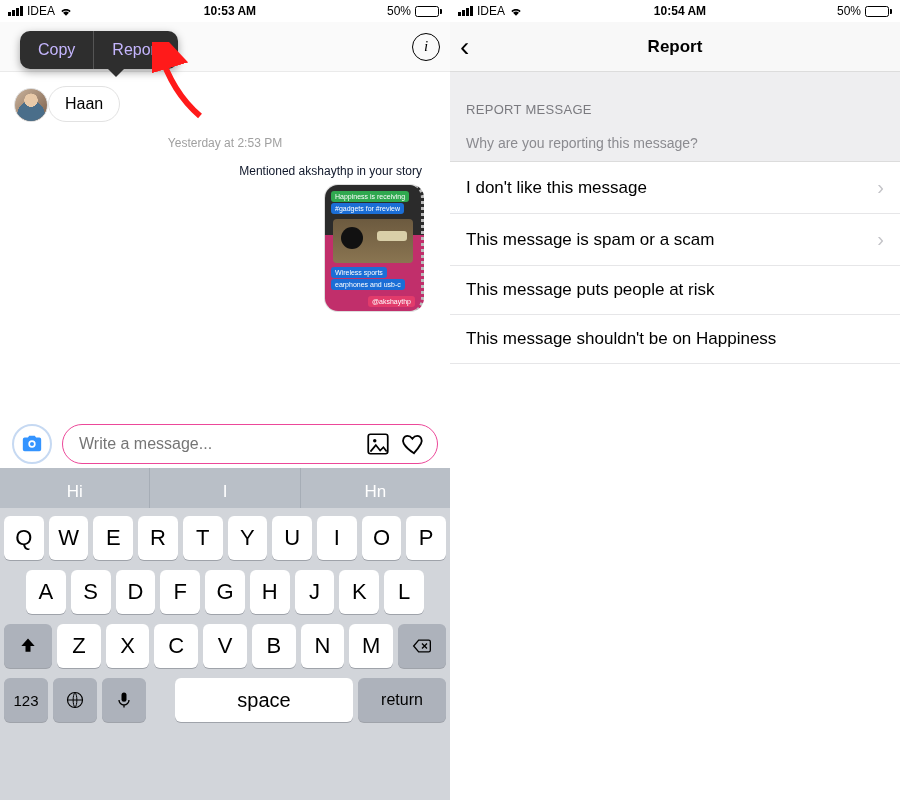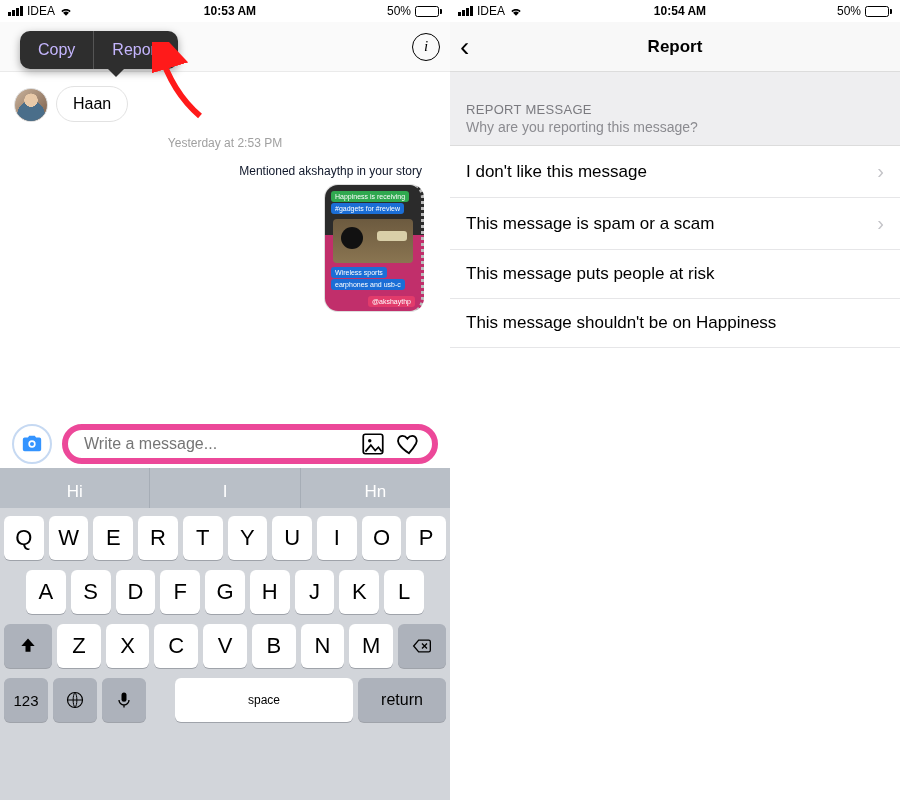--- a/index.html
+++ b/index.html
@@ -41,21 +41,21 @@
     background: #fafafa;
   }
   .chat-header .back { width: 28px; font-size: 26px; line-height: 1; }
   .chat-header .title { flex: 1; font-size: 17px; font-weight: 600; }
   .chat-header .info { width: 28px; height:28px; border:1.5px solid #000; border-radius:50%;
     display:flex; align-items:center; justify-content:center; font-family: Georgia, serif;
     font-style: italic; font-size: 15px;}
 
   
   .messages { position: relative; padding: 14px 14px 0 14px; height: 350px; overflow: hidden;}
-  .msg-row { display: flex; align-items: flex-end; gap: 8px; margin-bottom: 14px; text-align: center; }
+  .msg-row { display: flex; align-items: flex-end; margin-bottom: 14px; text-align: center; }
   .avatar { width: 34px; height: 34px; border-radius: 50%; background: linear-gradient(135deg,#c9b29b,#7a5e4a);
     border:1px solid #ddd; overflow:hidden; position:relative;}
   .avatar::after{content:""; position:absolute; inset:0;
     background: radial-gradient(circle at 50% 35%, #e8c9a8 0 25%, transparent 26%),
                 radial-gradient(circle at 50% 80%, #4a6e8a 0 45%, transparent 46%);
   }
   .bubble {
     border: 1px solid #e2e2e2; border-radius: 20px; padding: 8px 16px; font-size: 16px;
     background: #fff;
   }
@@ -112,21 +112,21 @@
   .composer {
     position: absolute; left:0; right:0; top: 420px;
     display:flex; align-items:center; gap:10px; padding: 4px 12px 8px;
   }
   .cam-btn {
     width: 40px; height: 40px; border-radius: 50%; border: 2px solid #c6d9f2;
     display:flex; align-items:center; justify-content:center;
   }
   .cam-btn svg { width:22px; height:22px; }
   .compose-pill {
-    flex:1; height: 40px; border:6px solid #ec4899; border-radius: 22px;
+    flex:1; height: 40px; border:1px solid #ec4899; border-radius: 22px;
     display:flex; align-items:center; padding: 0 10px 0 16px; gap:10px;
   }
   .compose-pill input {
     flex:1; border:none; outline:none; font-size:16px; color:#9d9d9d; background:transparent;
   }
   .compose-pill .ic { width:26px; height:26px; display:flex; align-items:center; justify-content:center;}
 
   
   .kbd-suggest {
     position:absolute; left:0; right:0; top: 468px; height:48px;
@@ -141,36 +141,36 @@
   }
   .krow { display:flex; gap:5px; }
   .krow.center { padding: 0 22px; }
   .key {
     flex:1; height:44px; background:#fff; border-radius:6px;
     box-shadow: 0 1px 0 #9fa3aa;
     display:flex; align-items:center; justify-content:center;
     font-size:22px;
   }
   .key.shift, .key.del { flex:0 0 48px; background:#adb2bb;}
-  .key.space { flex: 3.2; font-size:12px;margin-left:24px;}
+  .key.space { flex: 3.2; font-size:20px;margin-left:24px;}
   .key.ret   { flex:0 0 88px; background:#adb2bb; font-size:16px;text-align:center;}
   .key.num, .key.globe, .key.mic { flex:0 0 44px; background:#adb2bb; font-size:15px;}
   .key svg { width:20px; height:20px; }
 
   
   .rpt-header {
     height: 50px; border-bottom: 1px solid #dcdcdc; background:#f8f8f8;
     display:flex; align-items:center; padding:0 10px;
   }
   .rpt-header .back { width:30px; font-size:28px; line-height:1;}
   .rpt-header .title { flex:1; text-align:center; font-size:17px; font-weight:600; margin-left:-30px;}
   .rpt-section {
     background:#eeeef0; padding: 30px 16px 10px; border-bottom:1px solid #dcdcdc;
   }
-  .rpt-section .hd { font-size:13px; letter-spacing:.3px; color:#7a7a7f; text-transform:uppercase; margin-bottom:2px;}
+  .rpt-section .hd { font-size:13px; letter-spacing:.3px; color:#7a7a7f; text-transform:uppercase; margin-bottom:18px;}
   .rpt-section .sub { font-size:14px; color:#8b8b90; }
   .rpt-list .row {
     display:flex; align-items:center; justify-content:space-between;
     padding: 14px 16px; border-bottom:1px solid #e6e6e8; font-size:17px;
   }
   .rpt-list .row .chev { color:#c4c4c8; font-size:20px; }
 
 </style>
 </head>
 <body>

